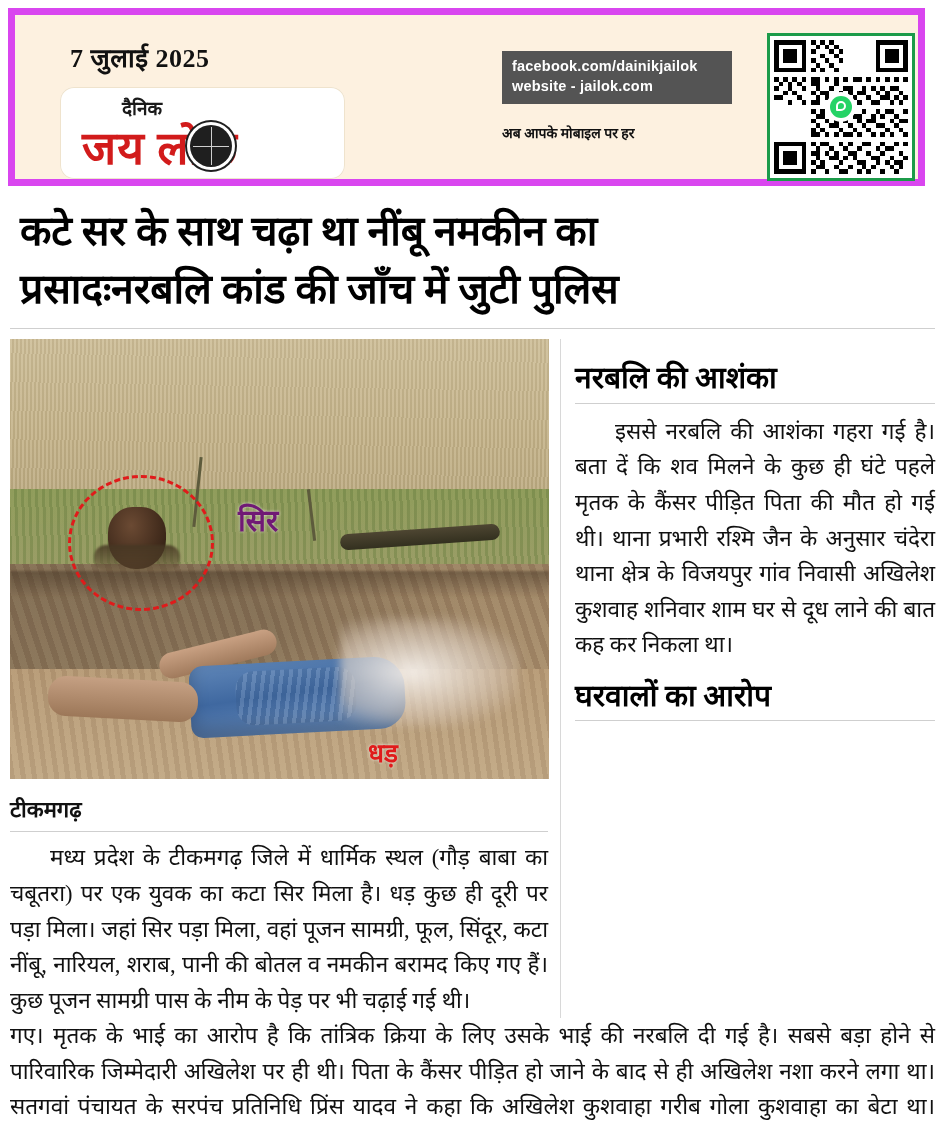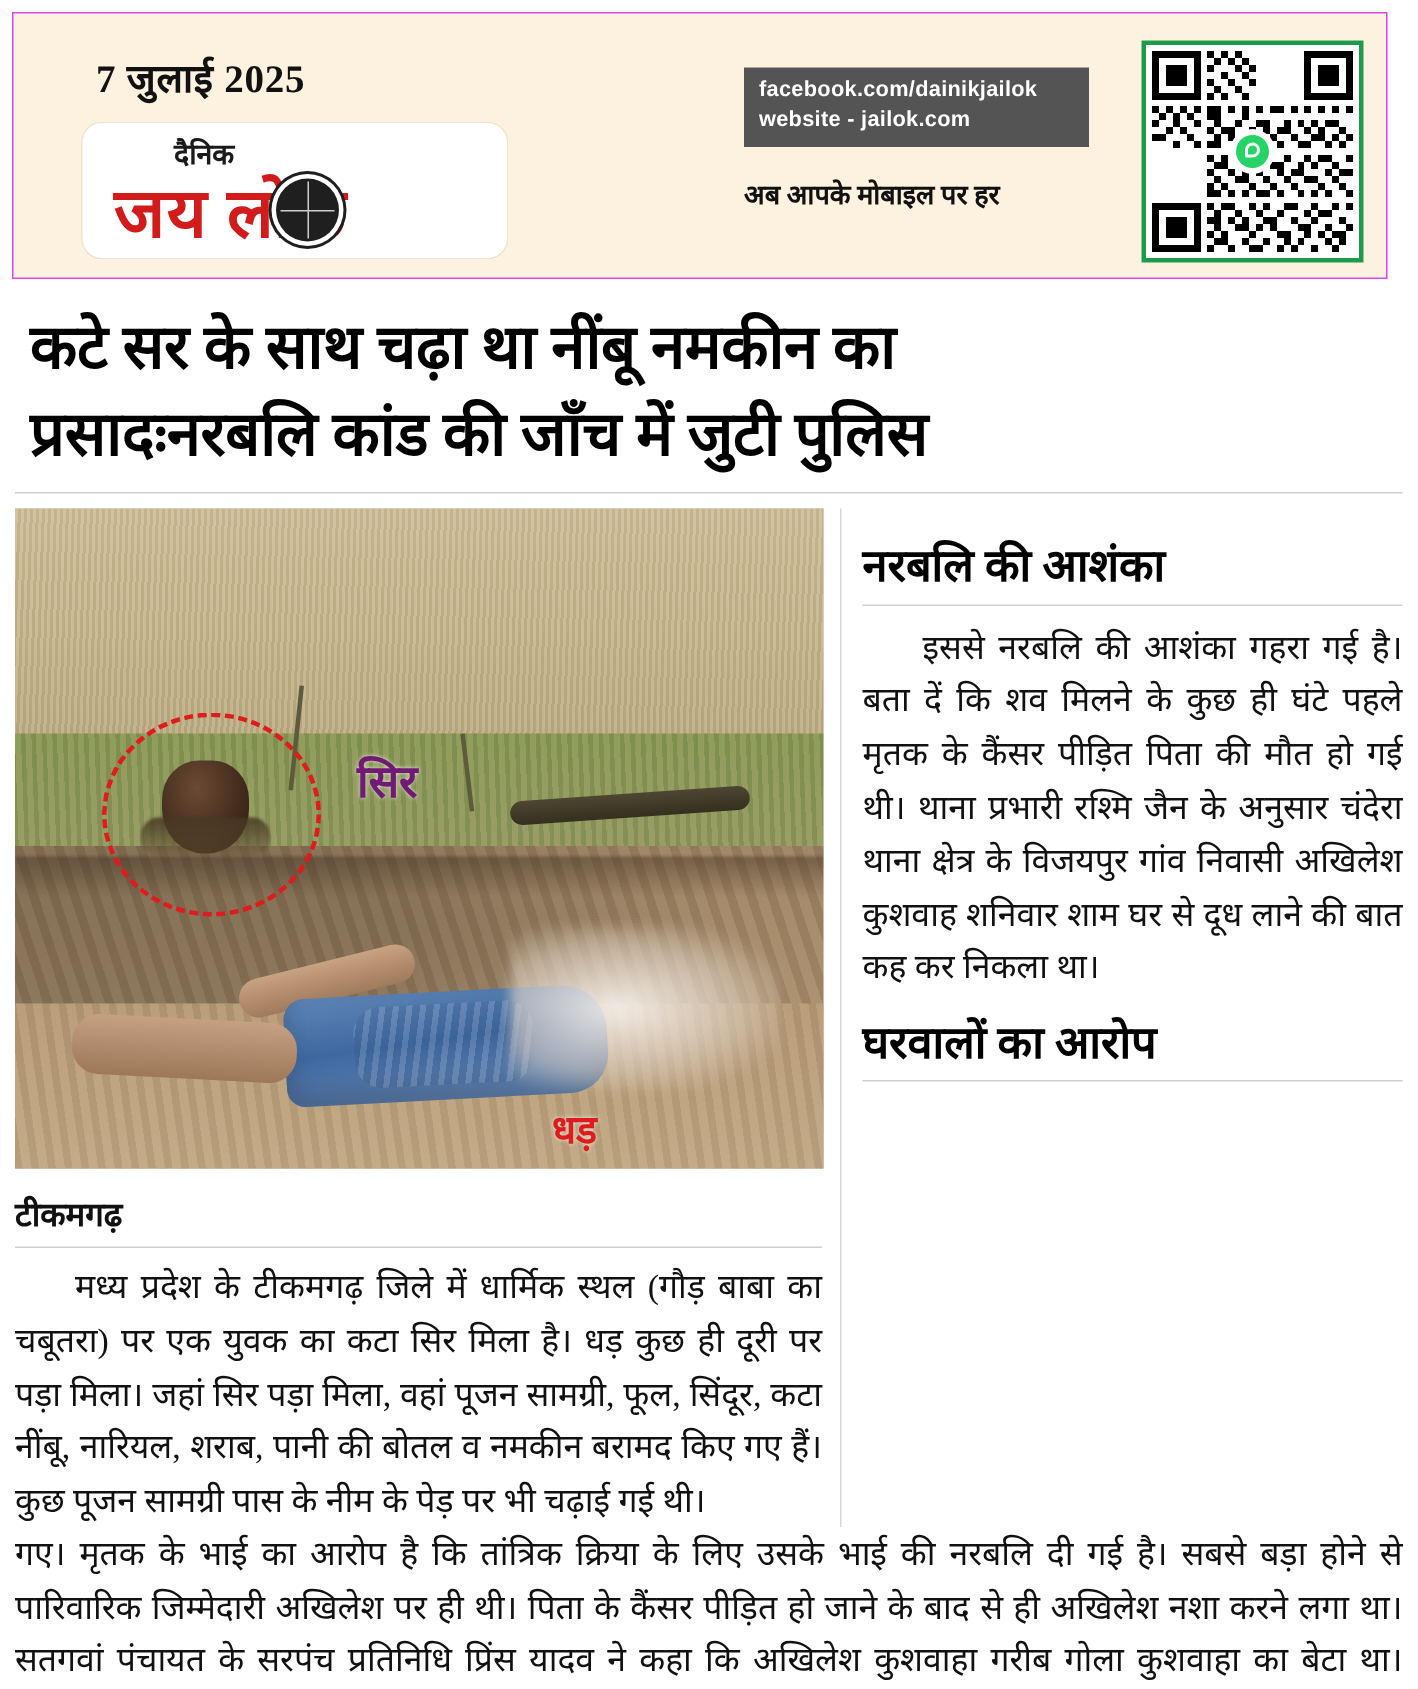--- a/index.html
+++ b/index.html
@@ -18,21 +18,21 @@
     overflow: hidden;
     box-sizing: border-box;
   }
 
   
   .masthead {
     position: relative;
     margin: 8px 20px 0 8px;
     height: 178px;
     background: #fdf1e0;
-    border: 1px solid #d946ef;
+    border: 7px solid #d946ef;
     box-sizing: border-box;
   }
   .date {
     position: absolute;
     left: 55px;
     top: 24px;
     font-family: "Liberation Serif", serif;
     font-size: 26px;
     font-weight: bold;
     color: #111;
@@ -111,21 +111,21 @@
   .social-box div {
     font-family: "Liberation Sans", sans-serif;
     font-size: 14.5px;
     font-weight: bold;
     letter-spacing: 0.2px;
   }
   .scan-line1, .scan-line2 {
     position: absolute;
     left: 487px;
     font-family: "Liberation Serif", serif;
-    font-size: 18px;
+    font-size: 14px;
     font-weight: bold;
     color: #111;
     white-space: nowrap;
   }
   .scan-line1 { top: 108px; }
   .scan-line2 { top: 138px; }
 
   .qr-frame {
     position: absolute;
     left: 752px;

